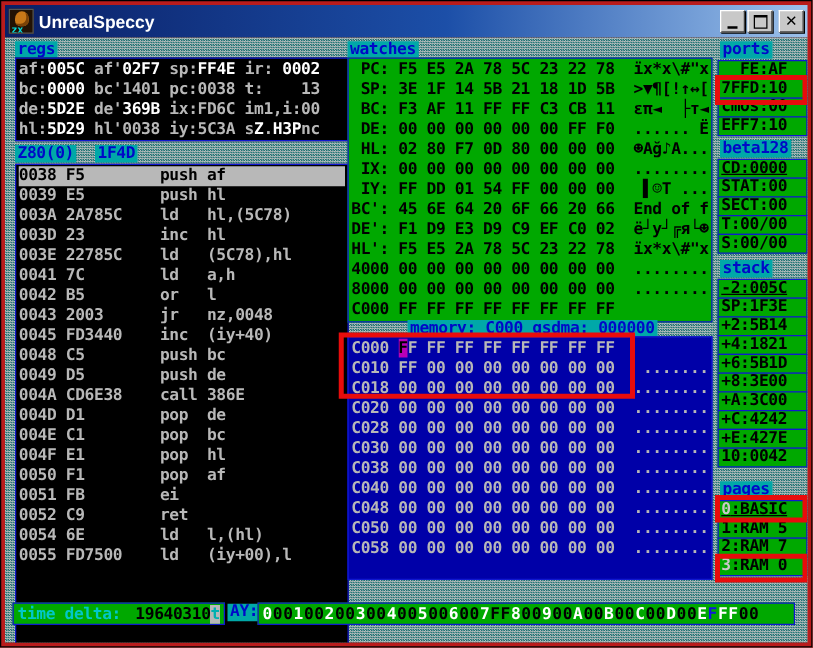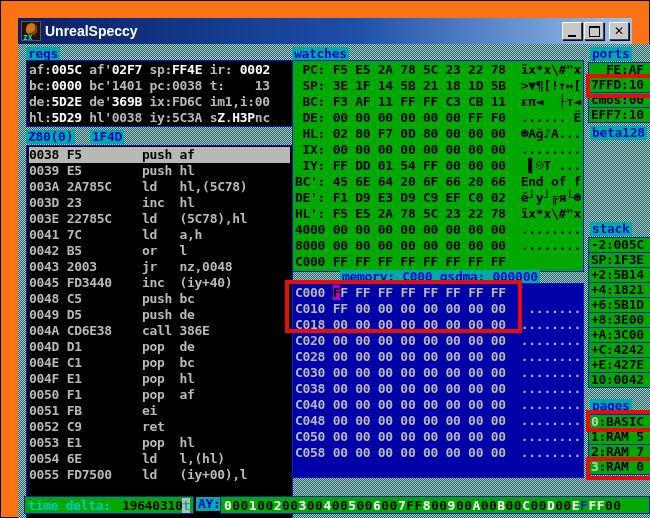--- a/index.html
+++ b/index.html
@@ -1,18 +1,18 @@
 <!DOCTYPE html>
 <html><head>
 <meta charset="utf-8">
 <style>
   html,body{margin:0;padding:0;}
   .window{
     position:relative; width:650px; height:518px; box-sizing:border-box;
-    border:1px solid #000; background:#f97316; padding:17px;
+    border:1px solid #000; background:#b91c1c; padding:3px;
     font-family:"DejaVu Sans Mono",monospace;
   }
   .titlebar{
     position:relative; height:26px;
     background:linear-gradient(90deg,#0a1f66 0%,#1c4fa8 55%,#9cc2ec 100%);
     display:flex; align-items:center; padding:0 3px;
   }
   .app-icon{
     width:18px;height:18px;background:#221204;border:1px solid #555;
     position:relative;flex:0 0 auto;margin-right:4px;overflow:hidden;
@@ -50,21 +50,21 @@
   .trow{height:16px;}
   .trow .g{color:#b8b8b8;} .trow .w{color:#fff;}
   .drow{height:16px;}
   .drow.current{background:#b8b8b8;color:#000;}
   .mrow .cursor{background:#b800b8;color:#000;}
   .rgroup{position:absolute;width:72px;}
   .rcell{
     height:16px;line-height:14px;box-sizing:border-box;background:#00a800;color:#000;
     border:1px solid #1018d0;padding:0 2px;margin-top:-1px;
   }
-  .rcell:first-child{margin-top:0;}
+  .rcell:first-child{margin-top:0;text-decoration:underline;}
   .rcell .hl{color:#c8c8c8;}
   .statusbar-time{
     position:absolute;height:18px;box-sizing:border-box;background:#00a800;
     border:1px solid #1018d0;display:flex;align-items:center;padding:0 3px;
     font:bold 13px "DejaVu Sans Mono",monospace;letter-spacing:-0.3px;white-space:pre;
   }
   .tlabel{color:#00c8c8;flex:1 1 auto;}
   .tval{color:#000;}
   .tcur{background:#b8b8b8;color:#00b0b0;}
   .ay-panel{
@@ -144,21 +144,20 @@
           <div class="drow mono">0045 FD3440    inc  (iy+40)</div>
           <div class="drow mono">0048 C5        push bc</div>
           <div class="drow mono">0049 D5        push de</div>
           <div class="drow mono">004A CD6E38    call 386E</div>
           <div class="drow mono">004D D1        pop  de</div>
           <div class="drow mono">004E C1        pop  bc</div>
           <div class="drow mono">004F E1        pop  hl</div>
           <div class="drow mono">0050 F1        pop  af</div>
           <div class="drow mono">0051 FB        ei   </div>
           <div class="drow mono">0052 C9        ret  </div>
-          <div class="drow mono">0053 E1        pop  hl</div>
           <div class="drow mono">0054 6E        ld   l,(hl)</div>
           <div class="drow mono">0055 FD7500    ld   (iy+00),l</div>
         </div>
       </div>
 
     <div class="chip" id="chip-watches">watches</div>
     <div class="panel green" id="panel-watches">
         <div id="watch-rows">
           <div class="trow mono"> PC: F5 E5 2A 78 5C 23 22 78  ïx*x\#"x</div>
           <div class="trow mono"> SP: 3E 1F 14 5B 21 18 1D 5B  &gt;▼¶[!↑↔[</div>
@@ -195,20 +194,27 @@
 
     <div class="chip" id="chip-ports">ports</div>
     <div class="rgroup" id="grp-ports">
         <div class="rcell">  FE:AF</div>
         <div class="rcell">7FFD:10</div>
         <div class="rcell">cmos:00</div>
         <div class="rcell">EFF7:10</div>
       </div>
 
     <div class="chip" id="chip-beta">beta128</div>
+    <div class="rgroup" id="grp-beta">
+        <div class="rcell">CD:0000</div>
+        <div class="rcell">STAT:00</div>
+        <div class="rcell">SECT:00</div>
+        <div class="rcell">T:00/00</div>
+        <div class="rcell">S:00/00</div>
+      </div>
 
     <div class="chip" id="chip-stack">stack</div>
     <div class="rgroup" id="grp-stack">
         <div class="rcell">-2:005C</div>
         <div class="rcell">SP:1F3E</div>
         <div class="rcell">+2:5B14</div>
         <div class="rcell">+4:1821</div>
         <div class="rcell">+6:5B1D</div>
         <div class="rcell">+8:3E00</div>
         <div class="rcell">+A:3C00</div>

